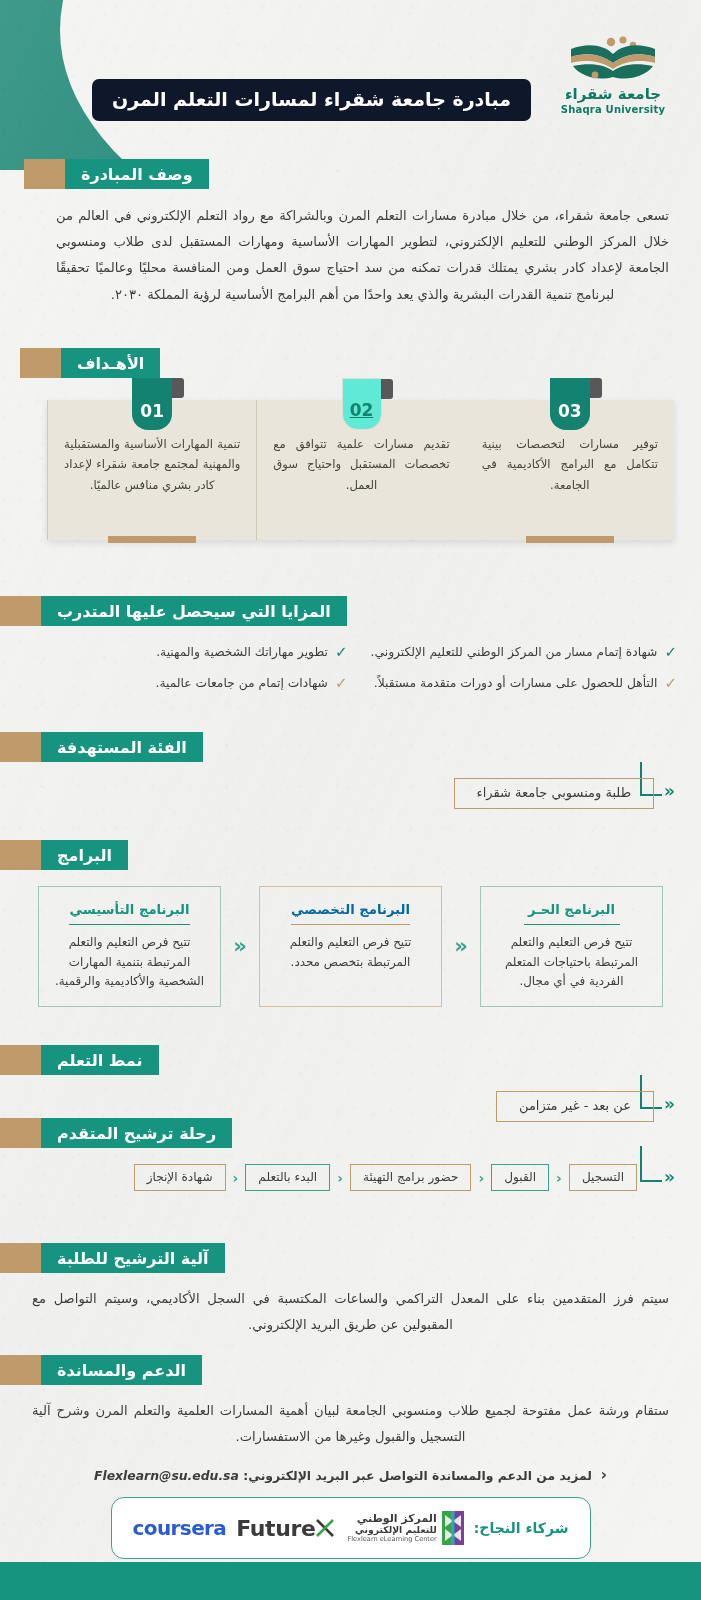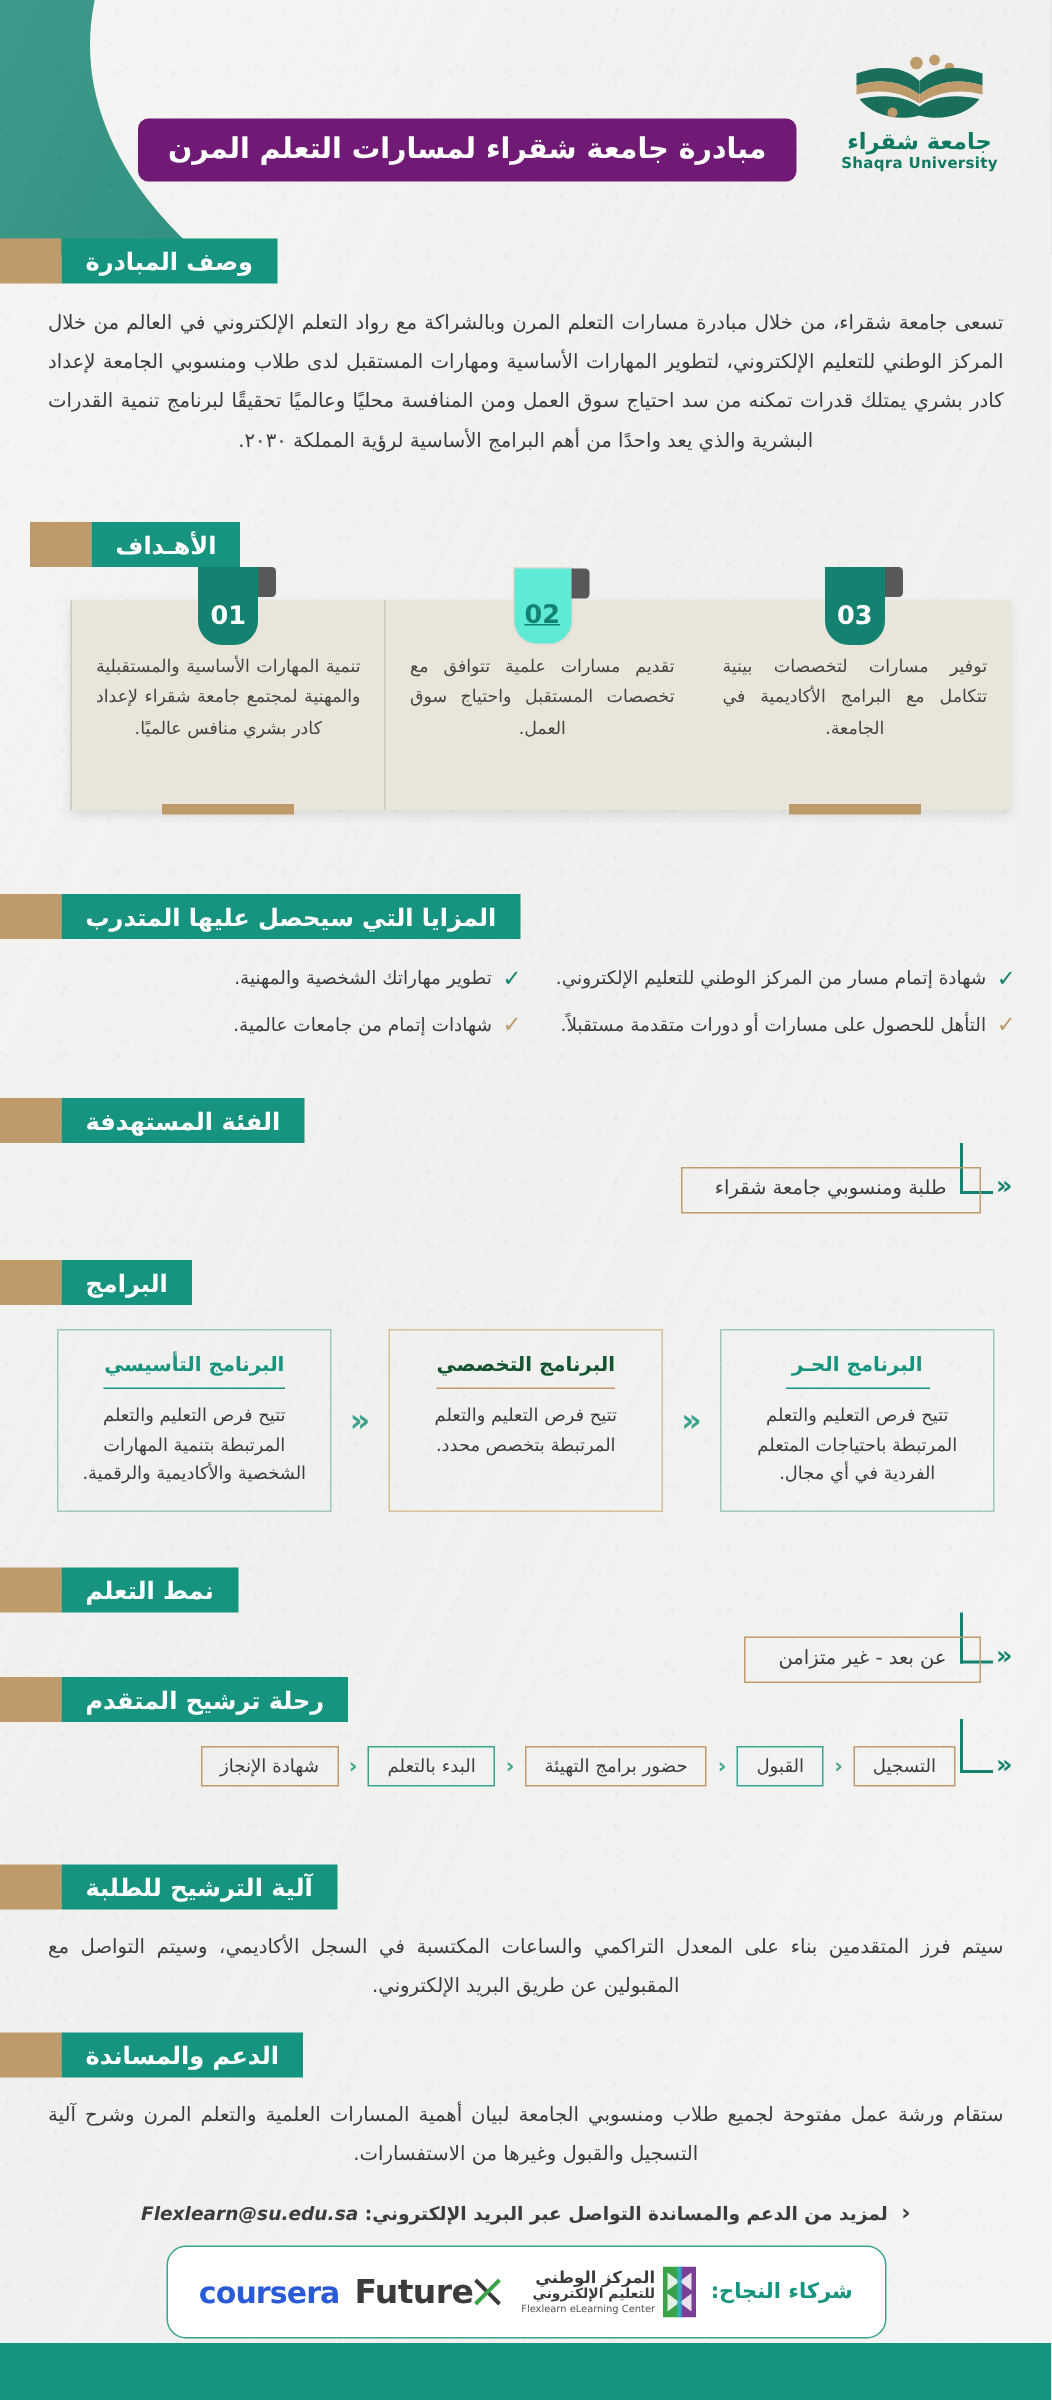--- a/index.html
+++ b/index.html
@@ -90,21 +90,21 @@
     color: #0f7a63;
     font-weight: bold;
     letter-spacing: .2px;
     margin-top: 1px;
   }
 
   .main-title {
     position: absolute;
     top: 79px;
     right: 170px;
-    background: #701a75;
+    background: #0f172a;
     color: #ffffff;
     font-size: 19px;
     font-weight: bold;
     padding: 9px 20px 11px;
     border-radius: 7px;
     white-space: nowrap;
   }
 
   
   .sec-head-wrap {
@@ -300,21 +300,21 @@
   .prog-title {
     font-size: 13.2px;
     font-weight: bold;
     color: #17947f;
     padding-bottom: 7px;
     margin-bottom: 8px;
     border-bottom: 1.3px solid #17947f;
     display: inline-block;
     min-width: 96px;
   }
-  .prog-card.tan .prog-title { color: #14532d; border-bottom-color: #bf9a6b; }
+  .prog-card.tan .prog-title { color: #0369a1; border-bottom-color: #bf9a6b; }
   .prog-text {
     font-size: 11.9px;
     color: #3c3c3c;
     line-height: 1.65;
   }
   .prog-arrow {
     width: 38px;
     display: flex;
     align-items: center;
     justify-content: center;
@@ -451,21 +451,21 @@
           <path d="M48 27 C36 18, 21 16, 6 21 L6 27 C21 23, 36 25, 48 33 Z" fill="#bf9a6b"></path>
           <path d="M8 30 C26 26, 40 29, 48 35 C56 29, 70 26, 88 30 C80 41, 62 45, 48 41 C34 45, 16 41, 8 30 Z" fill="#1a6f5c"></path>
           <circle cx="30" cy="39" r="3.4" fill="#bf9a6b"></circle>
         </svg>
         <div class="logo-ar">جامعة شقراء</div>
         <div class="logo-en">Shaqra University</div>
       </div>
       <div class="main-title">مبادرة جامعة شقراء لمسارات التعلم المرن</div>
     </div>
 
-    <div style="position:absolute; top:159px; left:0; right:0;">
+    <div style="position:absolute; top:159px; left:0; right:0;padding-left:24px;">
       <div class="sec-head-wrap">
         <div class="sec-head-tan"></div>
         <div class="sec-head-green">وصف المبادرة</div>
       </div>
       <div class="para" style="margin-top:14px;">تسعى جامعة شقراء، من خلال مبادرة مسارات التعلم المرن وبالشراكة مع رواد التعلم الإلكتروني في العالم من خلال المركز الوطني للتعليم الإلكتروني، لتطوير المهارات الأساسية ومهارات المستقبل لدى طلاب ومنسوبي الجامعة لإعداد كادر بشري يمتلك قدرات تمكنه من سد احتياج سوق العمل ومن المنافسة محليًا وعالميًا تحقيقًا لبرنامج تنمية القدرات البشرية والذي يعد واحدًا من أهم البرامج الأساسية لرؤية المملكة ٢٠٣٠.</div>
     </div>
 
     <div style="position:absolute; top:348px; left:0; right:0;padding-left:20px;">
       <div class="sec-head-wrap">
         <div class="sec-head-tan"></div>

